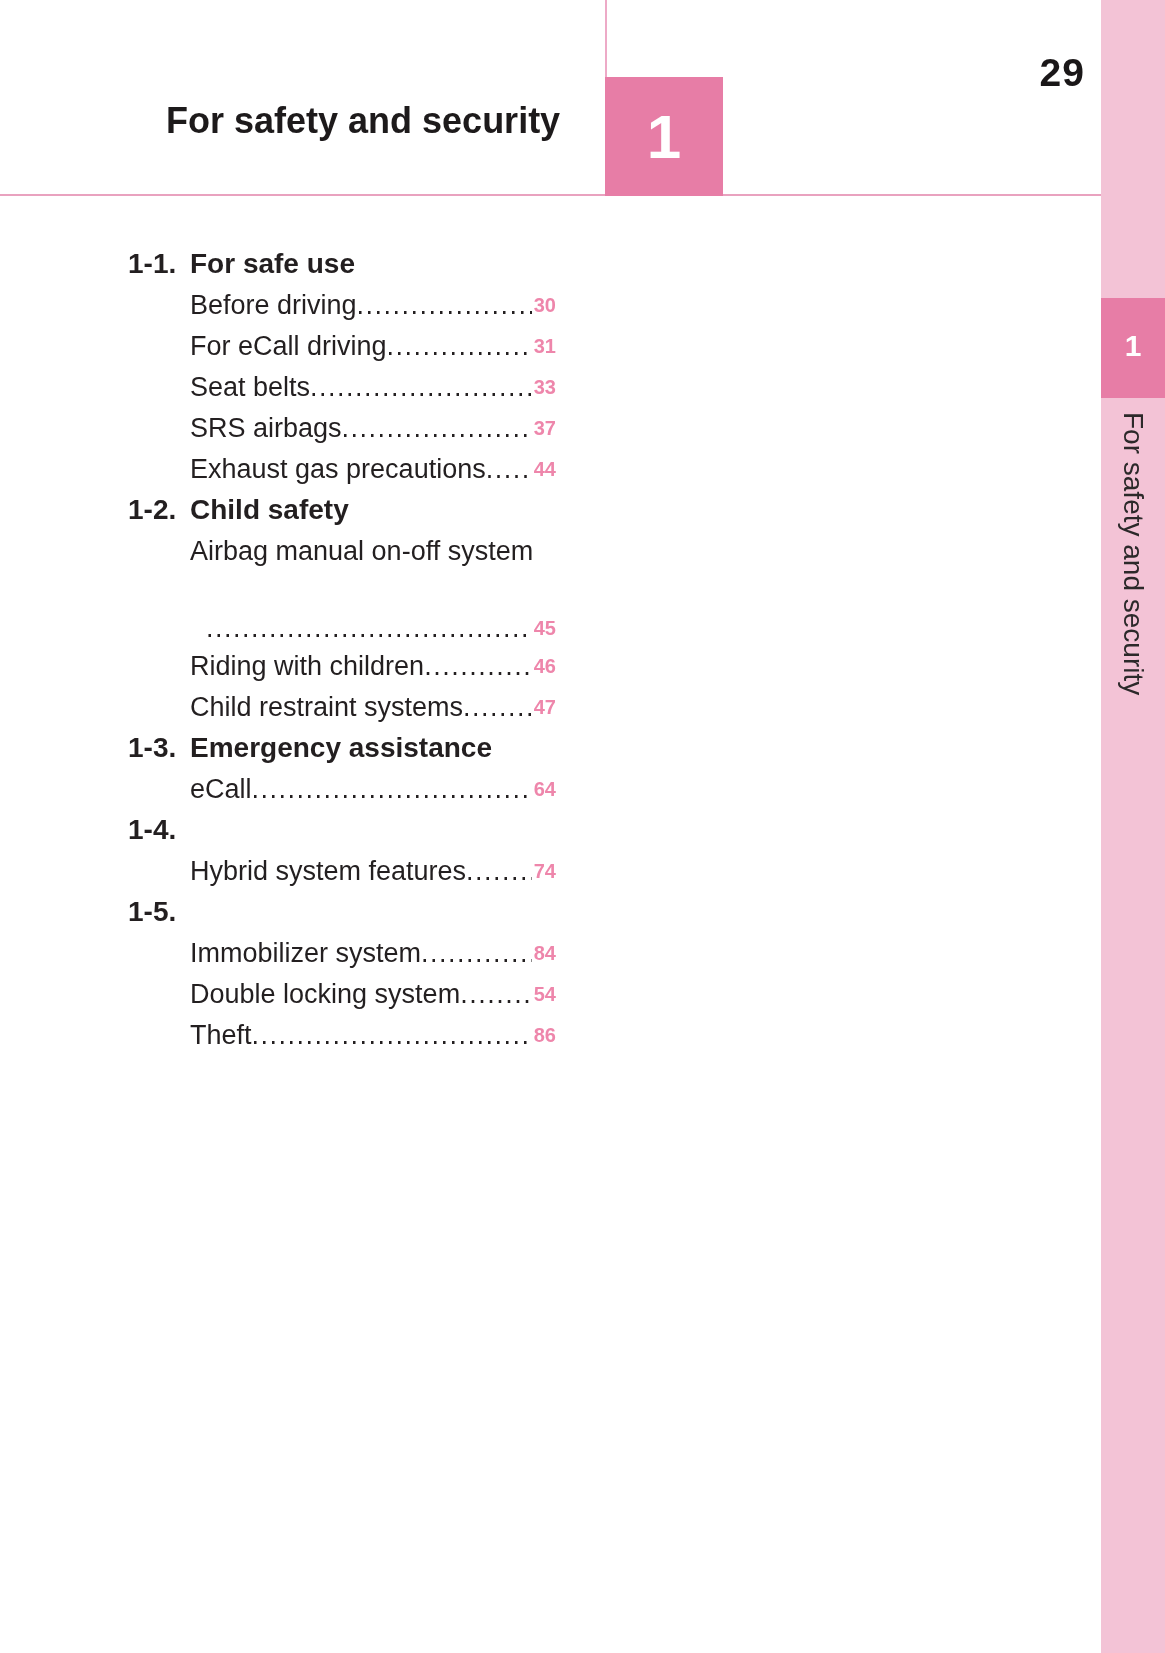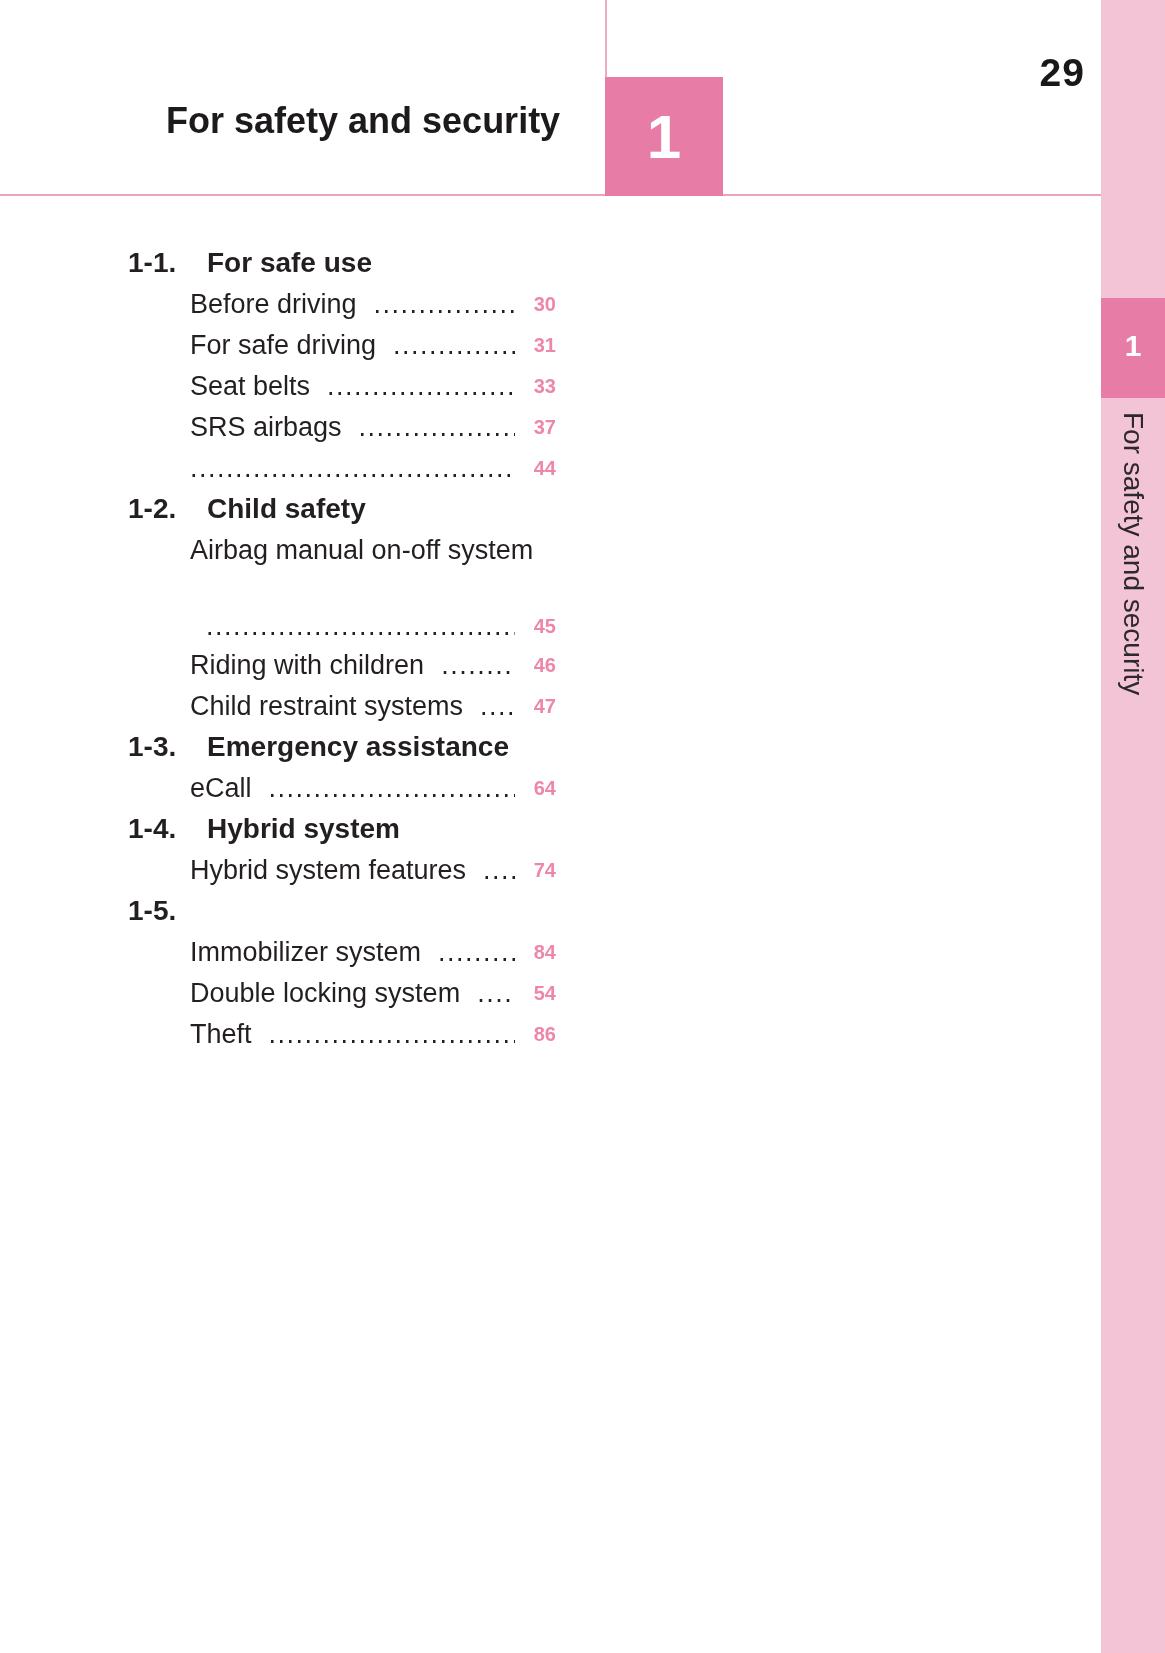--- a/index.html
+++ b/index.html
@@ -66,24 +66,23 @@
     font-size:28px; line-height:64px;
     color:#2c292a;
     white-space:nowrap;
   }
   
   .toc {
     position:absolute; left:128px; top:243px; width:428px;
     font-size:27px;
   }
   .trow {
-    display:flex; align-items:flex-start;
+    display:flex; align-items:center;
     height:41px; line-height:40px;
     white-space:nowrap;
-    gap:17px;
   }
   .trow.sec { font-weight:bold; font-size:28px; }
   .sec .num { flex:0 0 62px; }
   .trow.item { padding-left:62px; }
   .trow.cont { height:34px; line-height:30px; padding-left:78px;margin-top:40px; }
   .leader {
     flex:1 1 auto; overflow:hidden; min-width:0;
   }
   .leader::after {
     content:"....................................................................................";
@@ -117,35 +116,36 @@
   <div class="trow sec">
     <span class="num">1-1.</span>
     <span class="ttl">For safe use</span>
   </div>
   <div class="trow item">
     <span>Before driving</span>
     <span class="leader"></span>
     <span class="pg">30</span>
   </div>
   <div class="trow item">
-    <span>For safe driving</span>
+    <span>For eCall driving</span>
     <span class="leader"></span>
     <span class="pg">31</span>
   </div>
   <div class="trow item">
     <span>Seat belts</span>
     <span class="leader"></span>
     <span class="pg">33</span>
   </div>
   <div class="trow item">
     <span>SRS airbags</span>
     <span class="leader"></span>
     <span class="pg">37</span>
   </div>
   <div class="trow item">
+    <span>Exhaust gas precautions</span>
     <span class="leader"></span>
     <span class="pg">44</span>
   </div>
 
   <div class="trow sec">
     <span class="num">1-2.</span>
     <span class="ttl">Child safety</span>
   </div>
   <div class="trow item">
     <span>Airbag manual on-off system</span>
@@ -170,21 +170,20 @@
     <span class="ttl">Emergency assistance</span>
   </div>
   <div class="trow item">
     <span>eCall</span>
     <span class="leader"></span>
     <span class="pg">64</span>
   </div>
 
   <div class="trow sec">
     <span class="num">1-4.</span>
-    <span class="ttl">Hybrid system</span>
   </div>
   <div class="trow item">
     <span>Hybrid system features</span>
     <span class="leader"></span>
     <span class="pg">74</span>
   </div>
 
   <div class="trow sec">
     <span class="num">1-5.</span>
   </div>

